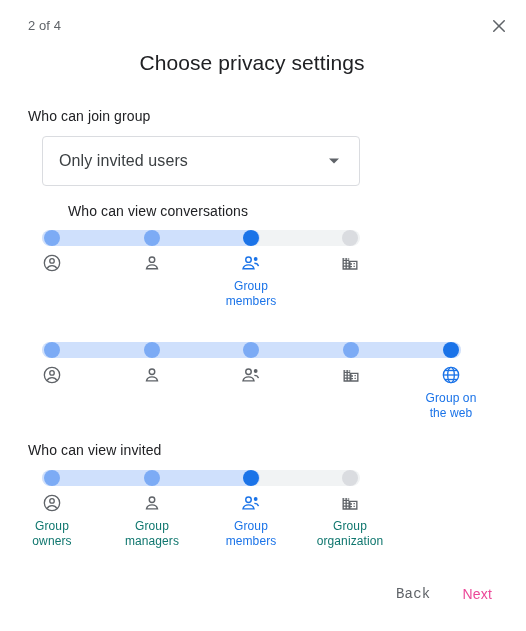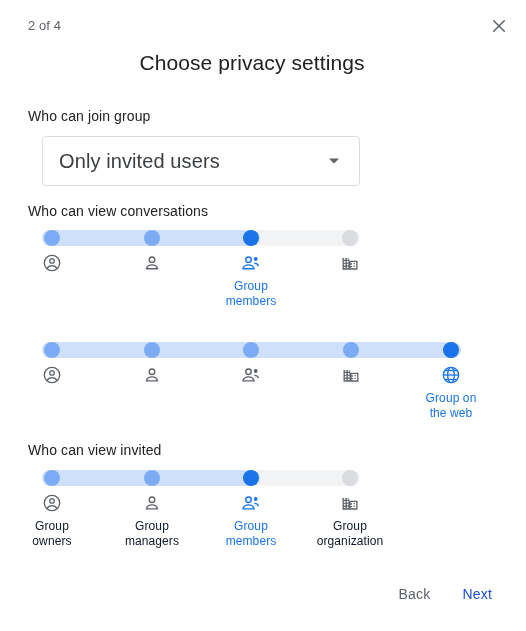--- a/index.html
+++ b/index.html
@@ -71,21 +71,21 @@
     width: 318px;
     height: 50px;
     border: 1px solid #dadce0;
     border-radius: 4px;
     background: #fff;
     display: flex;
     align-items: center;
     cursor: pointer;
   }
   .select-value {
-    font-size: 20px;
+    font-size: 16px;
     color: #3c4043;
     margin-left: 16px;
     letter-spacing: .1px;
   }
   .select-arrow {
     position: absolute;
     right: 20px;
     top: 50%;
     transform: translateY(-50%);
     width: 0; height: 0;
@@ -137,21 +137,21 @@
     height: 22px;
     display: flex;
     align-items: center;
     justify-content: center;
   }
   .stop-icon svg { display: block; }
   .stop-label {
     margin-top: 5px;
     font-size: 12px;
     line-height: 15px;
-    color: #0f172a;
+    color: #0f766e;
     letter-spacing: .1px;
   }
   .stop.active .stop-label { color: #1a73e8; }
   .stop-label.narrow { width: 56px; margin-left: auto; margin-right: auto; }
 
   
   .footer {
     position: absolute;
     right: 22px;
     top: 578px;
@@ -163,22 +163,22 @@
     font-size: 14px;
     font-weight: 500;
     padding: 8px 12px;
     border-radius: 4px;
     background: transparent;
     border: none;
     cursor: pointer;
     font-family: "Liberation Sans", sans-serif;
     letter-spacing: .2px;
   }
-  .btn-back { color: #5f6368; }
-  .btn-next { color: #1d4ed8; }
+  .btn-back { color: #5f6368; font-family: Liberation Mono, monospace; }
+  .btn-next { color: #ec4899; }
 </style>
 </head>
 <body>
 
 <div class="dialog">
 
   <div class="step-counter">2 of 4</div>
 
   <div class="close-btn">
     <span>
@@ -191,21 +191,21 @@
 
   <div class="page-title">Choose privacy settings</div>
 
   <div class="section-label" style="top:108px;">Who can join group</div>
 
   <div class="select-box">
     <span class="select-value">Only invited users</span>
     <span class="select-arrow"></span>
   </div>
 
-  <div class="section-label" style="top:203px;">Who can view conversations</div>
+  <div class="section-label" style="top:203px;margin-left:40px;">Who can view conversations</div>
 
   <div class="slider" id="slider-conversations" style="left:42px; top:230px; width:318px;">
     <div class="slider-track" style="width:318px;"></div>
     <div class="slider-fill" style="width:218px;"></div>
 
     <div class="slider-dot filled" style="left:10px;"></div>
     <div class="slider-dot filled" style="left:110px;"></div>
     <div class="slider-dot selected" style="left:209px;"></div>
     <div class="slider-dot empty" style="left:308px;"></div>
 

